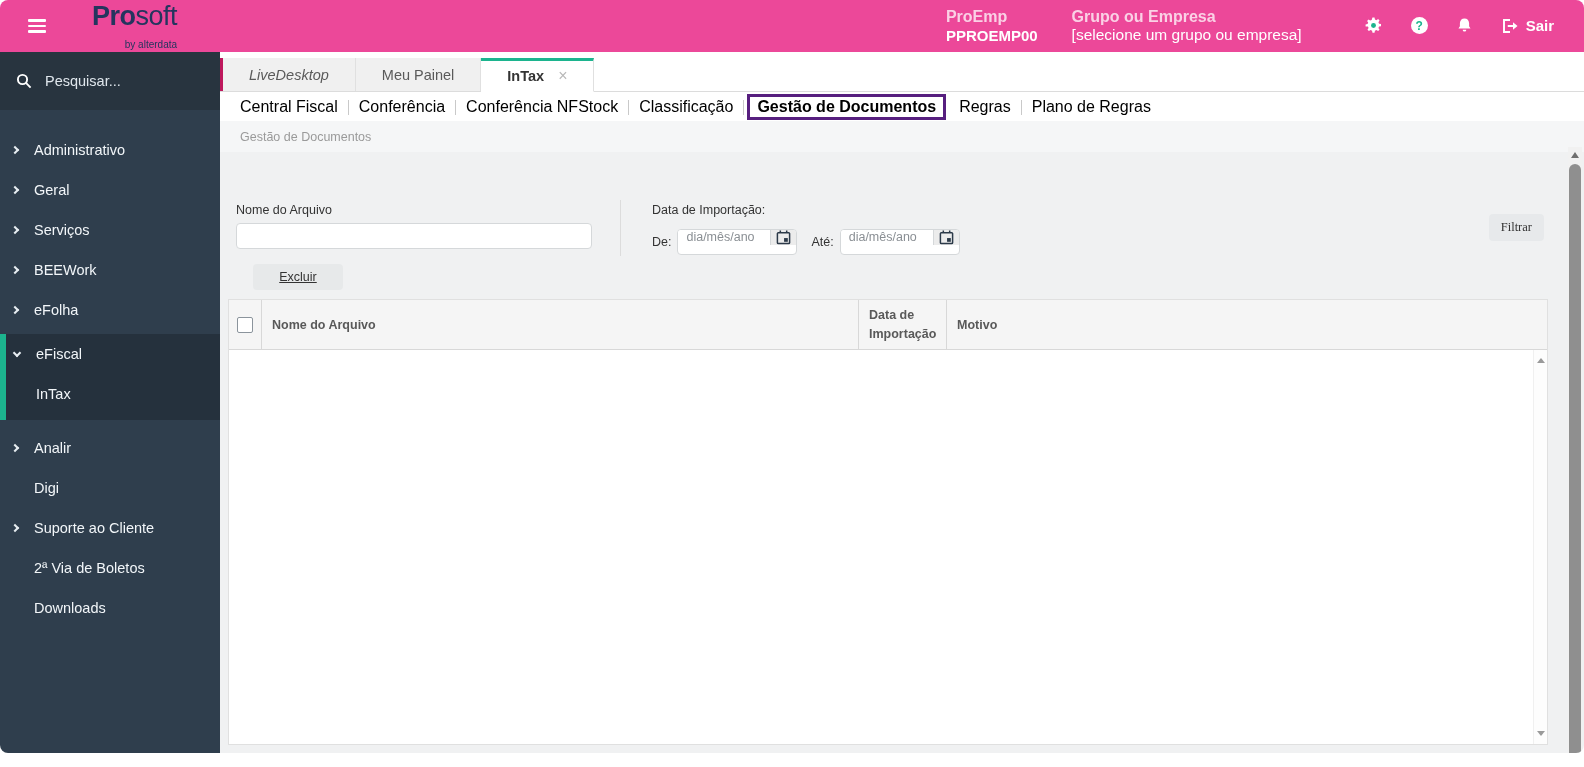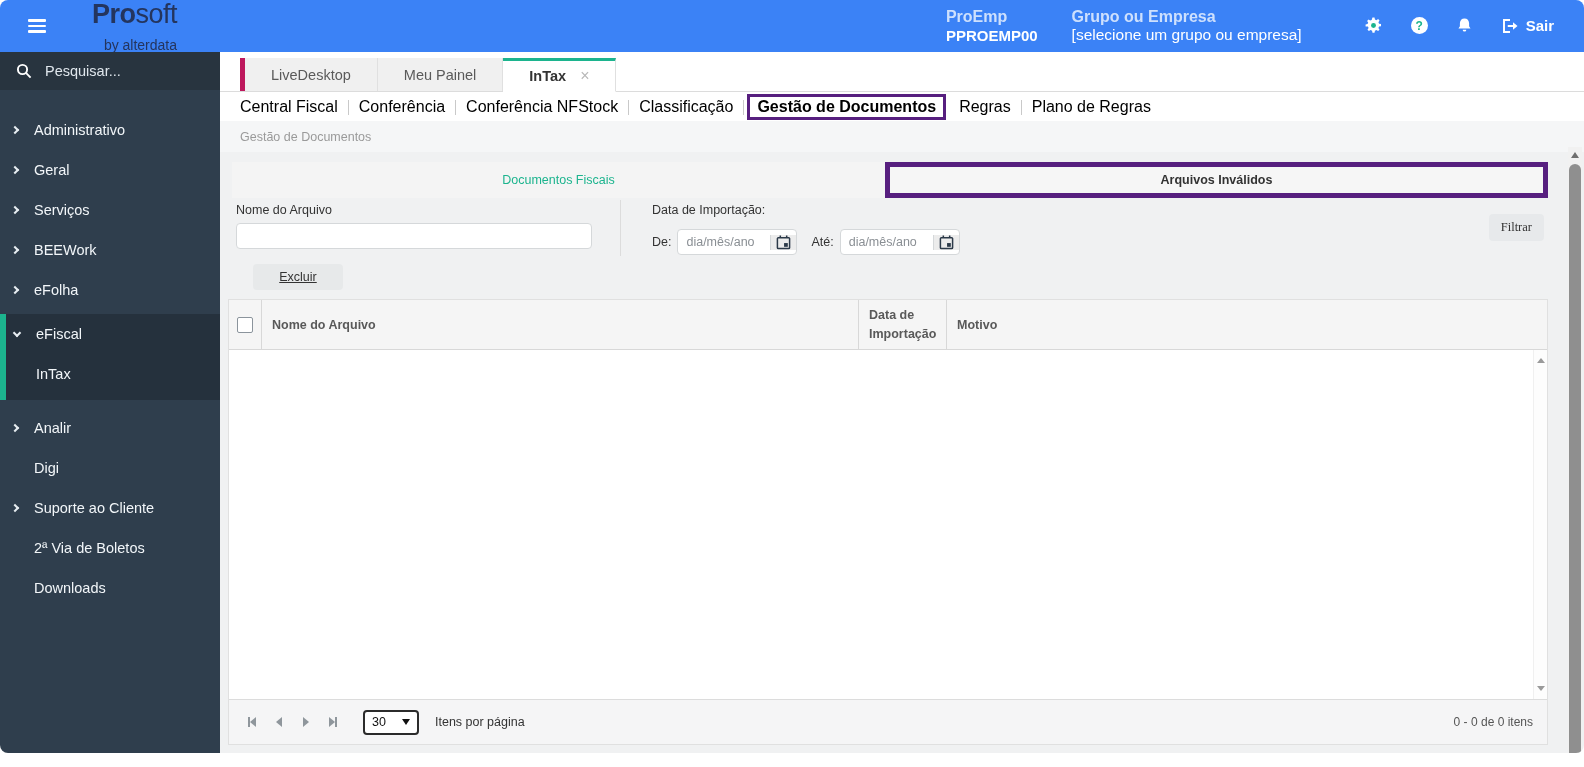--- a/index.html
+++ b/index.html
@@ -1,59 +1,59 @@
 <!DOCTYPE html>
 <html><head>
 <meta charset="utf-8">
 <style>
   * { margin:0; padding:0; box-sizing:border-box; }
   html,body { width:1584px; height:767px; background:#fff; font-family:"Liberation Sans", sans-serif; }
   #app { position:absolute; left:0; top:0; width:1584px; height:753px; background:#fff; border-radius:8px; overflow:hidden; }
 
   
-  .topbar { position:absolute; left:0; top:0; width:100%; height:52px; background:#3b82f6; display:flex; align-items:center; }
+  .topbar { position:absolute; left:0; top:0; width:100%; height:52px; background:#ec4899; display:flex; align-items:center; }
   .hamburger { margin-left:28px; width:22px; cursor:pointer; }
   .hamburger span { display:block; width:18px; height:2.5px; background:#fff; border-radius:1px; margin:3px 0; }
   .logo { margin-left:42px; color:#24355e; line-height:1; }
   .logo-text { font-size:27px; letter-spacing:-0.5px; }
   .logo-text .pro { font-weight:800; }
   .logo-text .soft { font-weight:400; }
-  .logo .byline { font-size:14px; text-align:right; margin-top:10px; color:#24355e; }
+  .logo .byline { font-size:10px; text-align:right; margin-top:10px; color:#24355e; }
   .topbar-right { margin-left:auto; display:flex; align-items:center; margin-right:30px; }
   .tb-field { line-height:1.15; margin-right:34px; }
   .tb-field .tb-label { font-size:16px; color:rgba(255,255,255,.75); font-weight:700; }
   .tb-field .tb-value { font-size:15px; color:#fff; font-weight:700; }
   .tb-field.group .tb-value { font-weight:400; font-size:15.5px; }
   .tb-icon { margin-left:28px; display:flex; align-items:center; cursor:pointer; }
   .help-circle { width:17px; height:17px; border-radius:50%; background:#fff; color:#1cb48e; font-size:12px; font-weight:800; display:flex; align-items:center; justify-content:center; }
   .sair { margin-left:28px; display:flex; align-items:center; cursor:pointer; color:#fff; font-size:15px; font-weight:700; }
   .sair svg { margin-right:7px; }
 
   
   .sidebar { position:absolute; left:0; top:52px; width:220px; height:701px; background:#2f3e4d; color:#f2f6f9; }
-  .side-search { height:38px; background:#28343f; display:flex; align-items:center; padding-left:16px; }
+  .side-search { height:58px; background:#28343f; display:flex; align-items:center; padding-left:16px; }
   .side-search input { background:transparent; border:none; outline:none; color:#e6ecf2; font-size:14.5px; margin-left:13px; width:160px; font-family:"Liberation Sans", sans-serif; }
   .side-search input::placeholder { color:#dfe6ec; opacity:1; }
   .menu { padding-top:20px; }
   .menu-item { height:40px; display:flex; align-items:center; padding-left:12px; font-size:14.5px; cursor:pointer; }
   .chev { width:14px; display:inline-flex; margin-right:8px; }
   .chev i { width:6px; height:6px; border-right:2px solid #e7edf2; border-bottom:2px solid #e7edf2; transform:rotate(-45deg); }
   .chev.down i { transform:rotate(45deg); margin-top:-3px; }
   .chev.none i { border:none; }
   .menu-group { background:#25313d; border-left:6px solid #1cb48e; padding:0 0 6px 0; margin:4px 0 8px 0; }
   .menu-group .menu-item { padding-left:8px; }
   .menu-group .menu-item.child { padding-left:30px; }
 
   
   .main { position:absolute; left:220px; top:52px; right:0; bottom:0; background:#fff; }
 
   
   .tabs { position:absolute; left:0; top:6px; right:0; height:34px; display:flex; align-items:stretch; border-bottom:1px solid #dcdcdc; }
   .tab { display:flex; align-items:center; padding:0 26px; font-size:14.5px; color:#5a5a5a; background:#f0f0f0; border-right:1px solid #e0e0e0; cursor:pointer; }
-  .tab.first { margin-left:20px; border-left:5px solid #be185d; }
+  .tab.first { margin-left:0; border-left:3px solid #be185d;font-style:italic; }
   .tab.active { background:#fff; color:#333; font-weight:700; border-top:3px solid #1cb48e; margin-bottom:-1px; border-bottom:1px solid #fff; }
   .tab .close { margin-left:14px; color:#b9b9b9; font-size:16px; font-weight:400; cursor:pointer; }
 
   
   .subtabs { position:absolute; left:0; top:41px; right:0; height:28px; display:flex; align-items:center; background:#fff; }
   .subtab { padding:0 10px; font-size:16px; color:#000000; cursor:pointer; white-space:nowrap; }
   .subtab-sep { width:1px; height:15px; background:#c9c9c9; }
   .subtab.hl { font-weight:700; border:3px solid #571f7f; padding:1px 7px; margin:0 3px; }
   .subtabs .lead { width:10px; }
 
@@ -70,21 +70,21 @@
   .viewtab.invalid { background:#f6f6f6; color:#333; font-weight:700; border:5px solid #571f7f; }
 
   .filters { position:absolute; left:12px; right:36px; top:46px; height:60px; }
   .f-label { font-size:12.5px; color:#333; }
   .f-left { position:absolute; left:4px; top:5px; }
   .f-left input { margin-top:6px; width:356px; height:26px; border:1px solid #d5d8da; border-radius:4px; background:#fff; padding:0 8px; font-size:12.5px; color:#333; outline:none; font-family:"Liberation Sans", sans-serif; }
   .f-divider { position:absolute; left:388px; top:2px; width:1px; height:56px; background:#dcdcdc; }
   .f-dates { position:absolute; left:420px; top:5px; }
   .f-dates-row { display:flex; align-items:center; margin-top:12px; }
   .f-dates-row .dlabel { font-size:12.5px; color:#333; margin-right:6px; }
-  .datefield { display:flex; align-items:center; height:26px; border:1px solid #d5d8da; border-radius:4px; background:#fff; overflow:hidden; margin-right:14px; }
+  .datefield { display:flex; align-items:flex-start; height:26px; border:1px solid #d5d8da; border-radius:4px; background:#fff; overflow:hidden; margin-right:14px; }
   .datefield input { border:none; outline:none; width:92px; padding:0 8px; font-size:12.5px; color:#333; font-family:"Liberation Sans", sans-serif; }
   .datefield input::placeholder { color:#8a8f94; opacity:1; }
   .cal-btn { width:26px; background:#ececec; border-left:1px solid #d5d8da; display:flex; align-items:center; justify-content:center; cursor:pointer; }
   .filtrar-btn { position:absolute; right:4px; top:16px; height:27px; padding:0 12px; background:#e7e9eb; border:none; border-radius:4px; font-size:12.5px; color:#333; cursor:pointer; font-family:Liberation Serif, serif; }
 
   .excluir-btn { position:absolute; left:33px; top:112px; width:90px; height:26px; background:#e7e9ea; border:none; border-radius:4px; font-size:12.5px; color:#333; cursor:pointer; font-family:"Liberation Sans", sans-serif;text-decoration:underline; }
 
   
   .grid { position:absolute; left:8px; right:36px; top:147px; bottom:8px; background:#fff; border:1px solid #e0e0e0; display:flex; flex-direction:column; }
   .grid-header { height:50px; background:#f5f5f5; border-bottom:1px solid #d8d8d8; display:flex; }
@@ -278,24 +278,20 @@
       <div class="subtab-sep"></div>
       <div class="subtab">Plano de Regras</div>
     </div>
 
     <div class="breadcrumb-row">
       <div class="breadcrumb">Gestão de Documentos</div>
     </div>
 
     <div class="content">
 
-      <div class="viewtabs">
-        <div class="viewtab docs">Documentos Fiscais</div>
-        <div class="viewtab invalid">Arquivos Inválidos</div>
-      </div>
 
       <div class="filters">
         <div class="f-left">
           <div class="f-label">Nome do Arquivo</div>
           <input value="" style="">
         </div>
         <div class="f-divider"></div>
         <div class="f-dates">
           <div class="f-label">Data de Importação:</div>
           <div class="f-dates-row">
@@ -342,42 +338,20 @@
           <div class="gh-cell gh-nome">Nome do Arquivo</div>
           <div class="gh-cell gh-data">Data de Importação</div>
           <div class="gh-cell gh-motivo">Motivo</div>
         </div>
         <div class="grid-body">
           <div class="inner-scroll">
               <div class="up"></div>
               <div class="down"></div>
             </div>
         </div>
-        <div class="pager">
-          <div class="pg-btn">
-              <span class="bar"></span>
-              <span class="tri-l"></span>
-            </div>
-          <div class="pg-btn">
-              <span class="tri-l"></span>
-            </div>
-          <div class="pg-btn">
-              <span class="tri-r"></span>
-            </div>
-          <div class="pg-btn">
-              <span class="tri-r"></span>
-              <span class="bar"></span>
-            </div>
-          <div class="page-size">
-            <span>30</span>
-            <span class="caret"></span>
-          </div>
-          <div class="pg-label">Itens por página</div>
-          <div class="pg-range">0 - 0 de 0 itens</div>
-        </div>
       </div>
 
     </div>
 
     <div class="outer-scroll">
       <div class="up"></div>
       <div class="thumb"></div>
 
     </div>
 

